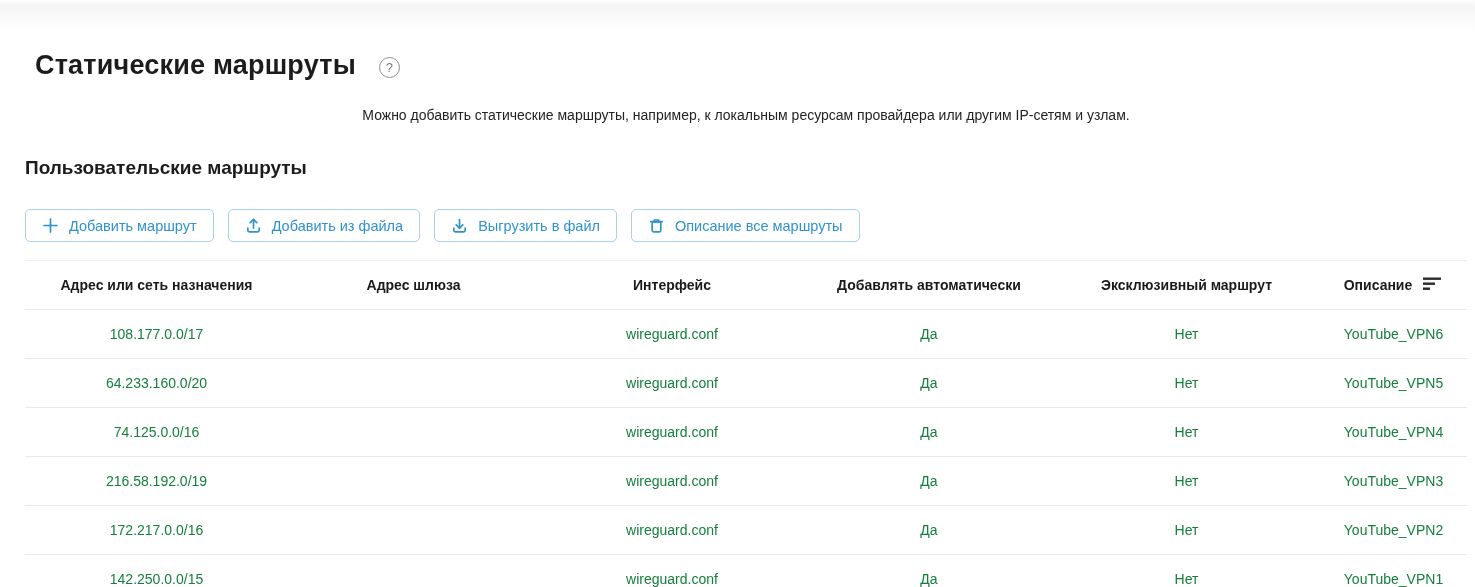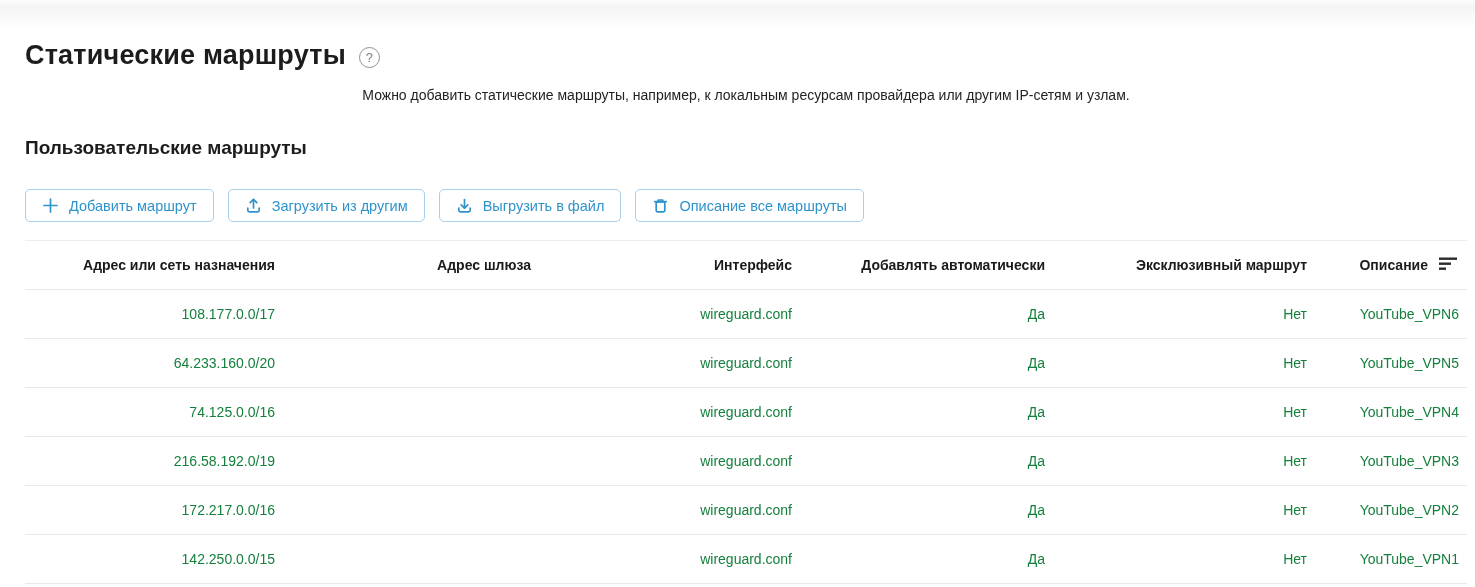--- a/index.html
+++ b/index.html
@@ -13,21 +13,21 @@
   }
   .top-band {
     position:absolute; top:0; left:0; right:0; height:32px;
     background:linear-gradient(180deg,#fdfdfd 0%,#f4f4f5 20%,#fafafa 55%,#ffffff 100%);
     pointer-events:none;
   }
   .content { position:relative; padding:40px 8px 0 25px; }
 
   .title-row { display:flex; align-items:center; gap:13px; }
   h1.page-title {
-    margin:0; font-size:27px; line-height:30px; font-weight:700; color:#1c1c1c;
+    margin:10px; font-size:27px; line-height:30px; font-weight:700; color:#1c1c1c;
     letter-spacing:.2px;
   }
   .help-icon {
     width:21px; height:21px; border:1.5px solid #909090; border-radius:50%;
     display:inline-flex; align-items:center; justify-content:center;
     font-size:13px; font-weight:400; color:#7d7d7d; cursor:pointer;
     margin-top:4px; flex:0 0 auto;
   }
   p.page-desc { margin:17px 0 0 0; font-size:14px; line-height:17px; color:#232323;text-align:center; }
   h2.section-title { margin:33px 0 0 0; font-size:19px; line-height:22px; font-weight:700; color:#1c1c1c; }
@@ -40,21 +40,21 @@
     color:#2f93cb; font-size:14.5px; font-family:inherit; cursor:pointer;
     white-space:nowrap;
   }
   .btn svg { flex:0 0 auto; display:block; }
 
   .routes-table-wrap { margin-top:18px; }
   table.routes { width:100%; border-collapse:collapse; table-layout:fixed; }
   col.c1{width:258px;} col.c2{width:256px;} col.c3{width:261px;}
   col.c4{width:253px;} col.c5{width:262px;} col.c6{width:auto;}
   th, td {
-    text-align:right; padding:0 8px 0 13px; height:49px;
+    text-align:center; padding:0 8px 0 13px; height:49px;
     border-bottom:1px solid #e9e9e9; font-size:14px;
     overflow:hidden; white-space:nowrap;
   }
   thead th {
     border-top:1px solid #ededed; font-weight:700; color:#1a1a1a;
   }
   td { color:#15803d; }
   tbody tr { background:#ffffff; }
   .desc-head { display:inline-flex; align-items:center; gap:11px; }
   .sort-icon { display:inline-block; cursor:pointer; margin-bottom:-1px; }
@@ -86,21 +86,21 @@
     </button>
 
     <button class="btn">
       <span>
         <svg width="17" height="17" viewBox="0 0 17 17" fill="none" stroke="#2f93cb" stroke-width="1.7" stroke-linecap="round" stroke-linejoin="round">
           <path d="M8.5 11V2.6"></path>
           <path d="M5.2 5.6L8.5 2.3l3.3 3.3"></path>
           <path d="M2.8 11.2v2a1.6 1.6 0 0 0 1.6 1.6h8.2a1.6 1.6 0 0 0 1.6-1.6v-2"></path>
         </svg>
       </span>
-      <span>Загрузить из другим</span>
+      <span>Добавить из файла</span>
     </button>
 
     <button class="btn">
       <span>
         <svg width="17" height="17" viewBox="0 0 17 17" fill="none" stroke="#2f93cb" stroke-width="1.7" stroke-linecap="round" stroke-linejoin="round">
           <path d="M8.5 2.6V11"></path>
           <path d="M5.2 7.9l3.3 3.3 3.3-3.3"></path>
           <path d="M2.8 11.2v2a1.6 1.6 0 0 0 1.6 1.6h8.2a1.6 1.6 0 0 0 1.6-1.6v-2"></path>
         </svg>
       </span>

